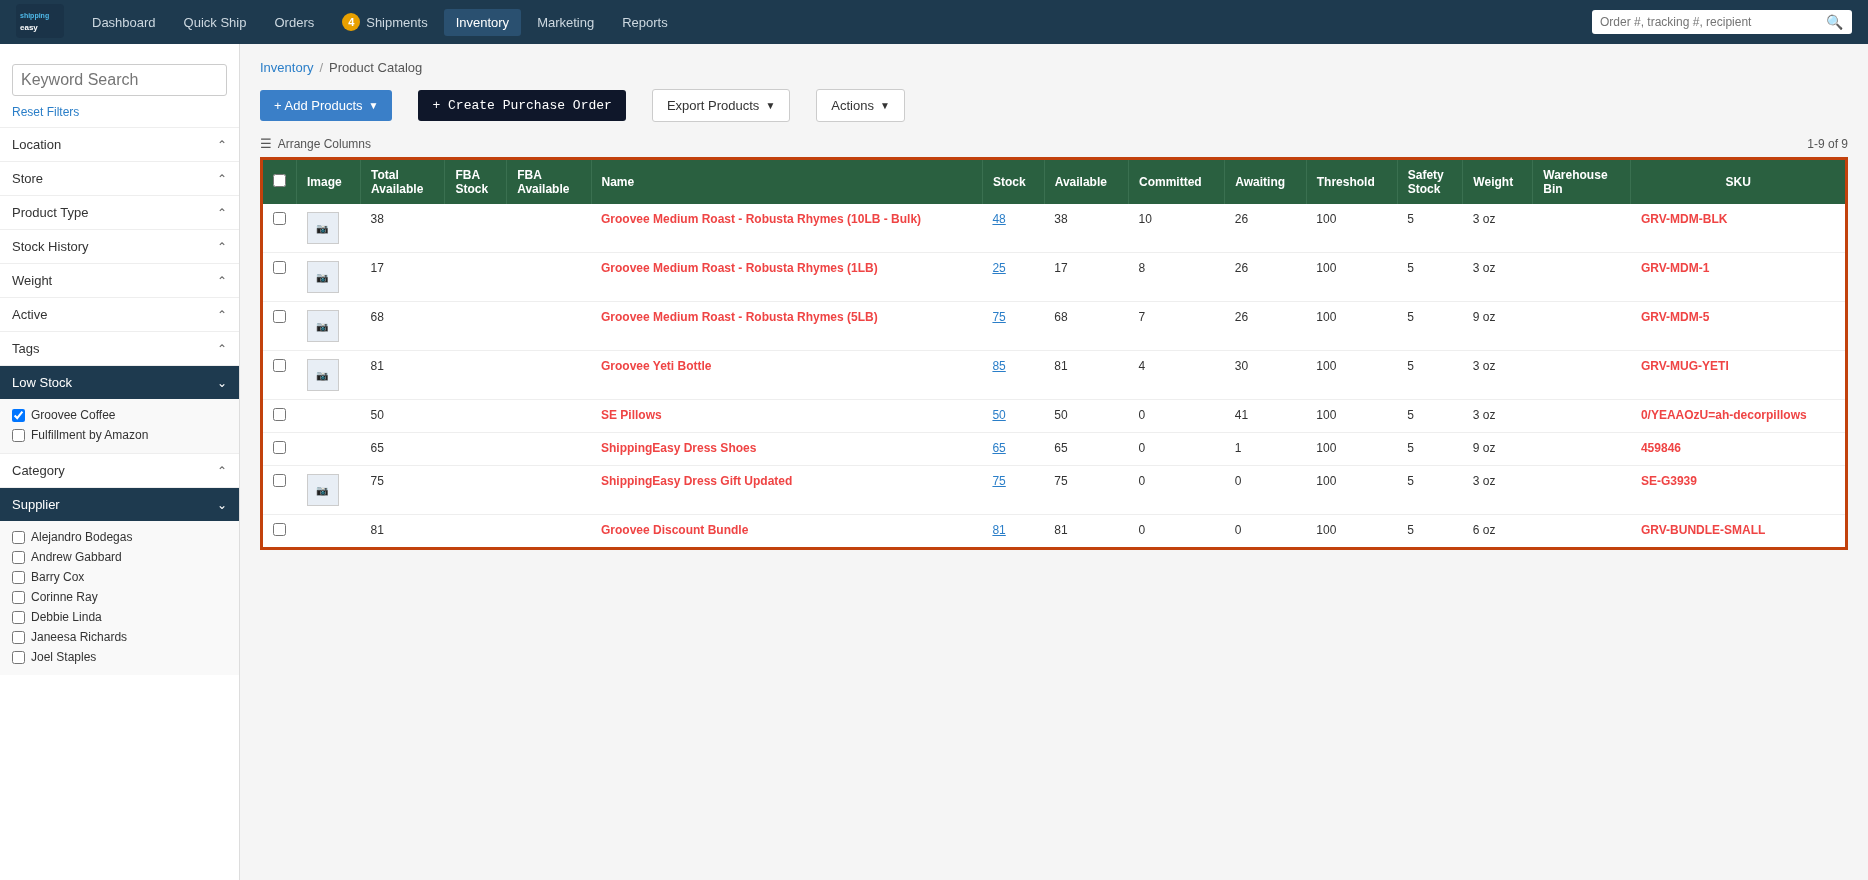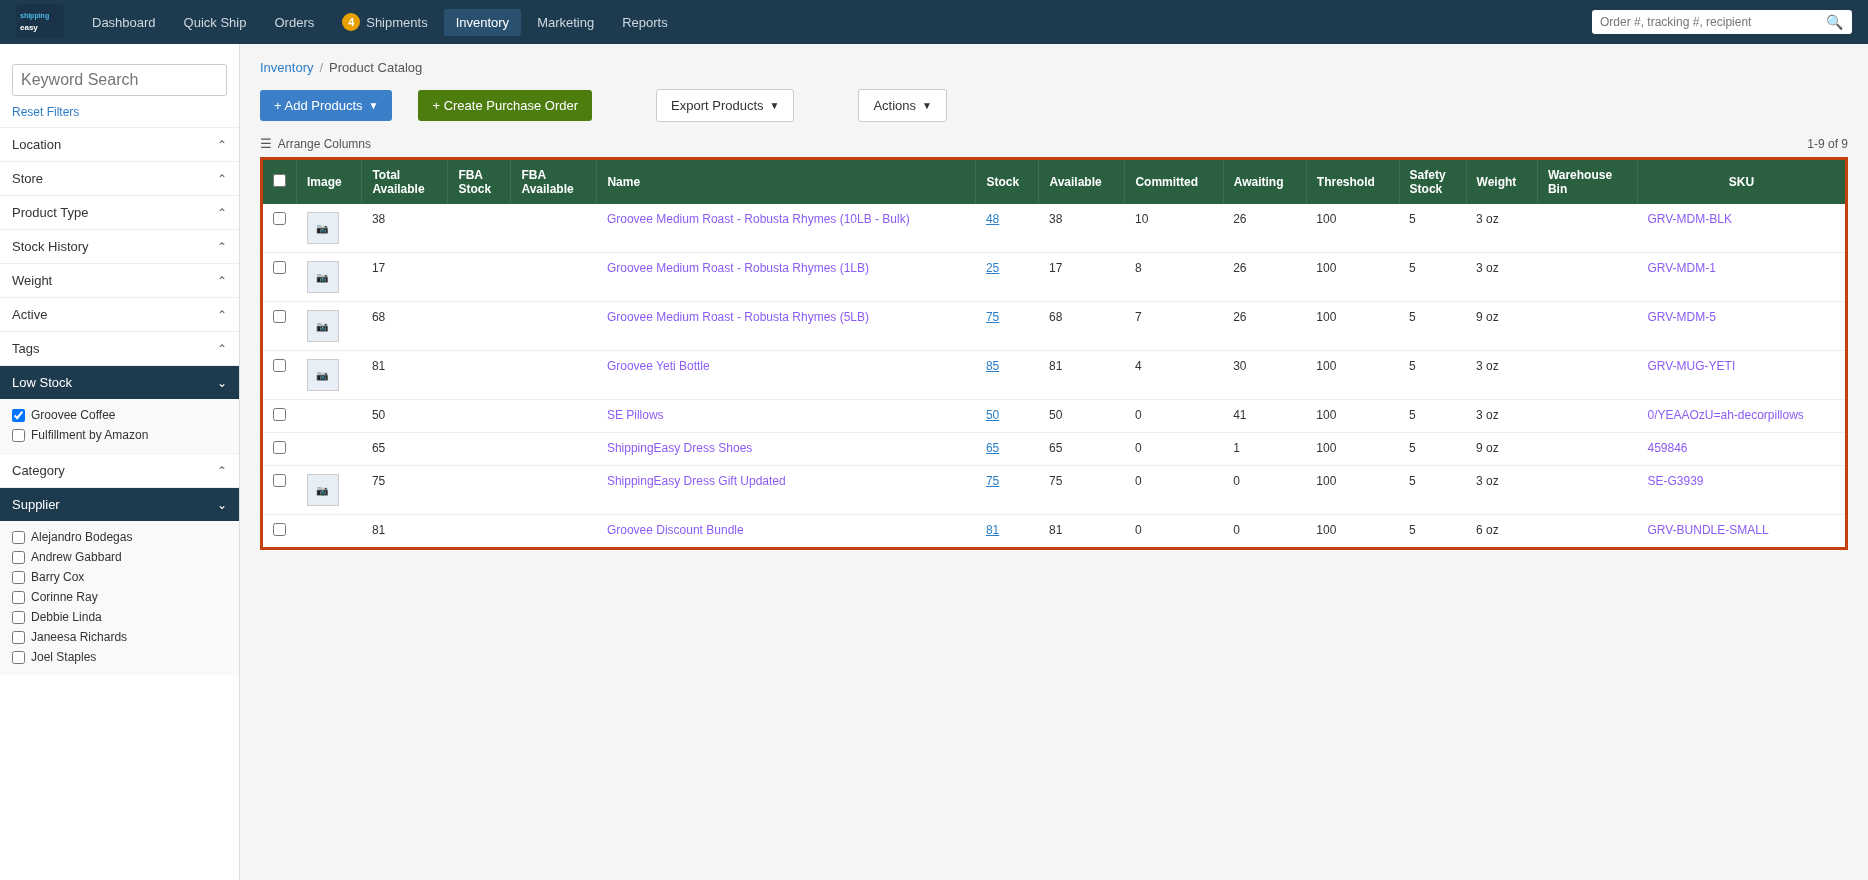--- a/index.html
+++ b/index.html
@@ -190,28 +190,28 @@
       border-radius: 3px;
       cursor: pointer;
       font-size: 13px;
       font-weight: 500;
     }
     .btn-primary {
       background: #3a7fc8;
       color: #fff;
     }
     .btn-success {
-      background: #4d7c0f;
+      background: #0f172a;
       color: #fff;
+      font-family: Liberation Mono, monospace;
     }
     .btn-default {
       background: #fff;
       color: #333;
       border: 1px solid #ccc;
-      margin-left: 38px;
     }
     .btn .dropdown-arrow {
       font-size: 10px;
       margin-left: 2px;
     }
 
     
     .table-controls {
       display: flex;
       align-items: center;
@@ -259,23 +259,24 @@
     }
     .products-table tbody tr {
       border-bottom: 1px solid #eee;
     }
     .products-table tbody td {
       padding: 8px 10px;
       font-size: 12px;
       vertical-align: top;
     }
     .product-link {
-      color: #8b5cf6;
+      color: #ef4444;
       text-decoration: none;
       cursor: pointer;
+      font-weight: bold;
     }
     .stock-link {
       color: #2a7ec8;
       text-decoration: underline;
       cursor: pointer;
     }
     .img-placeholder {
       width: 32px;
       height: 32px;
       background: #e8eef5;

